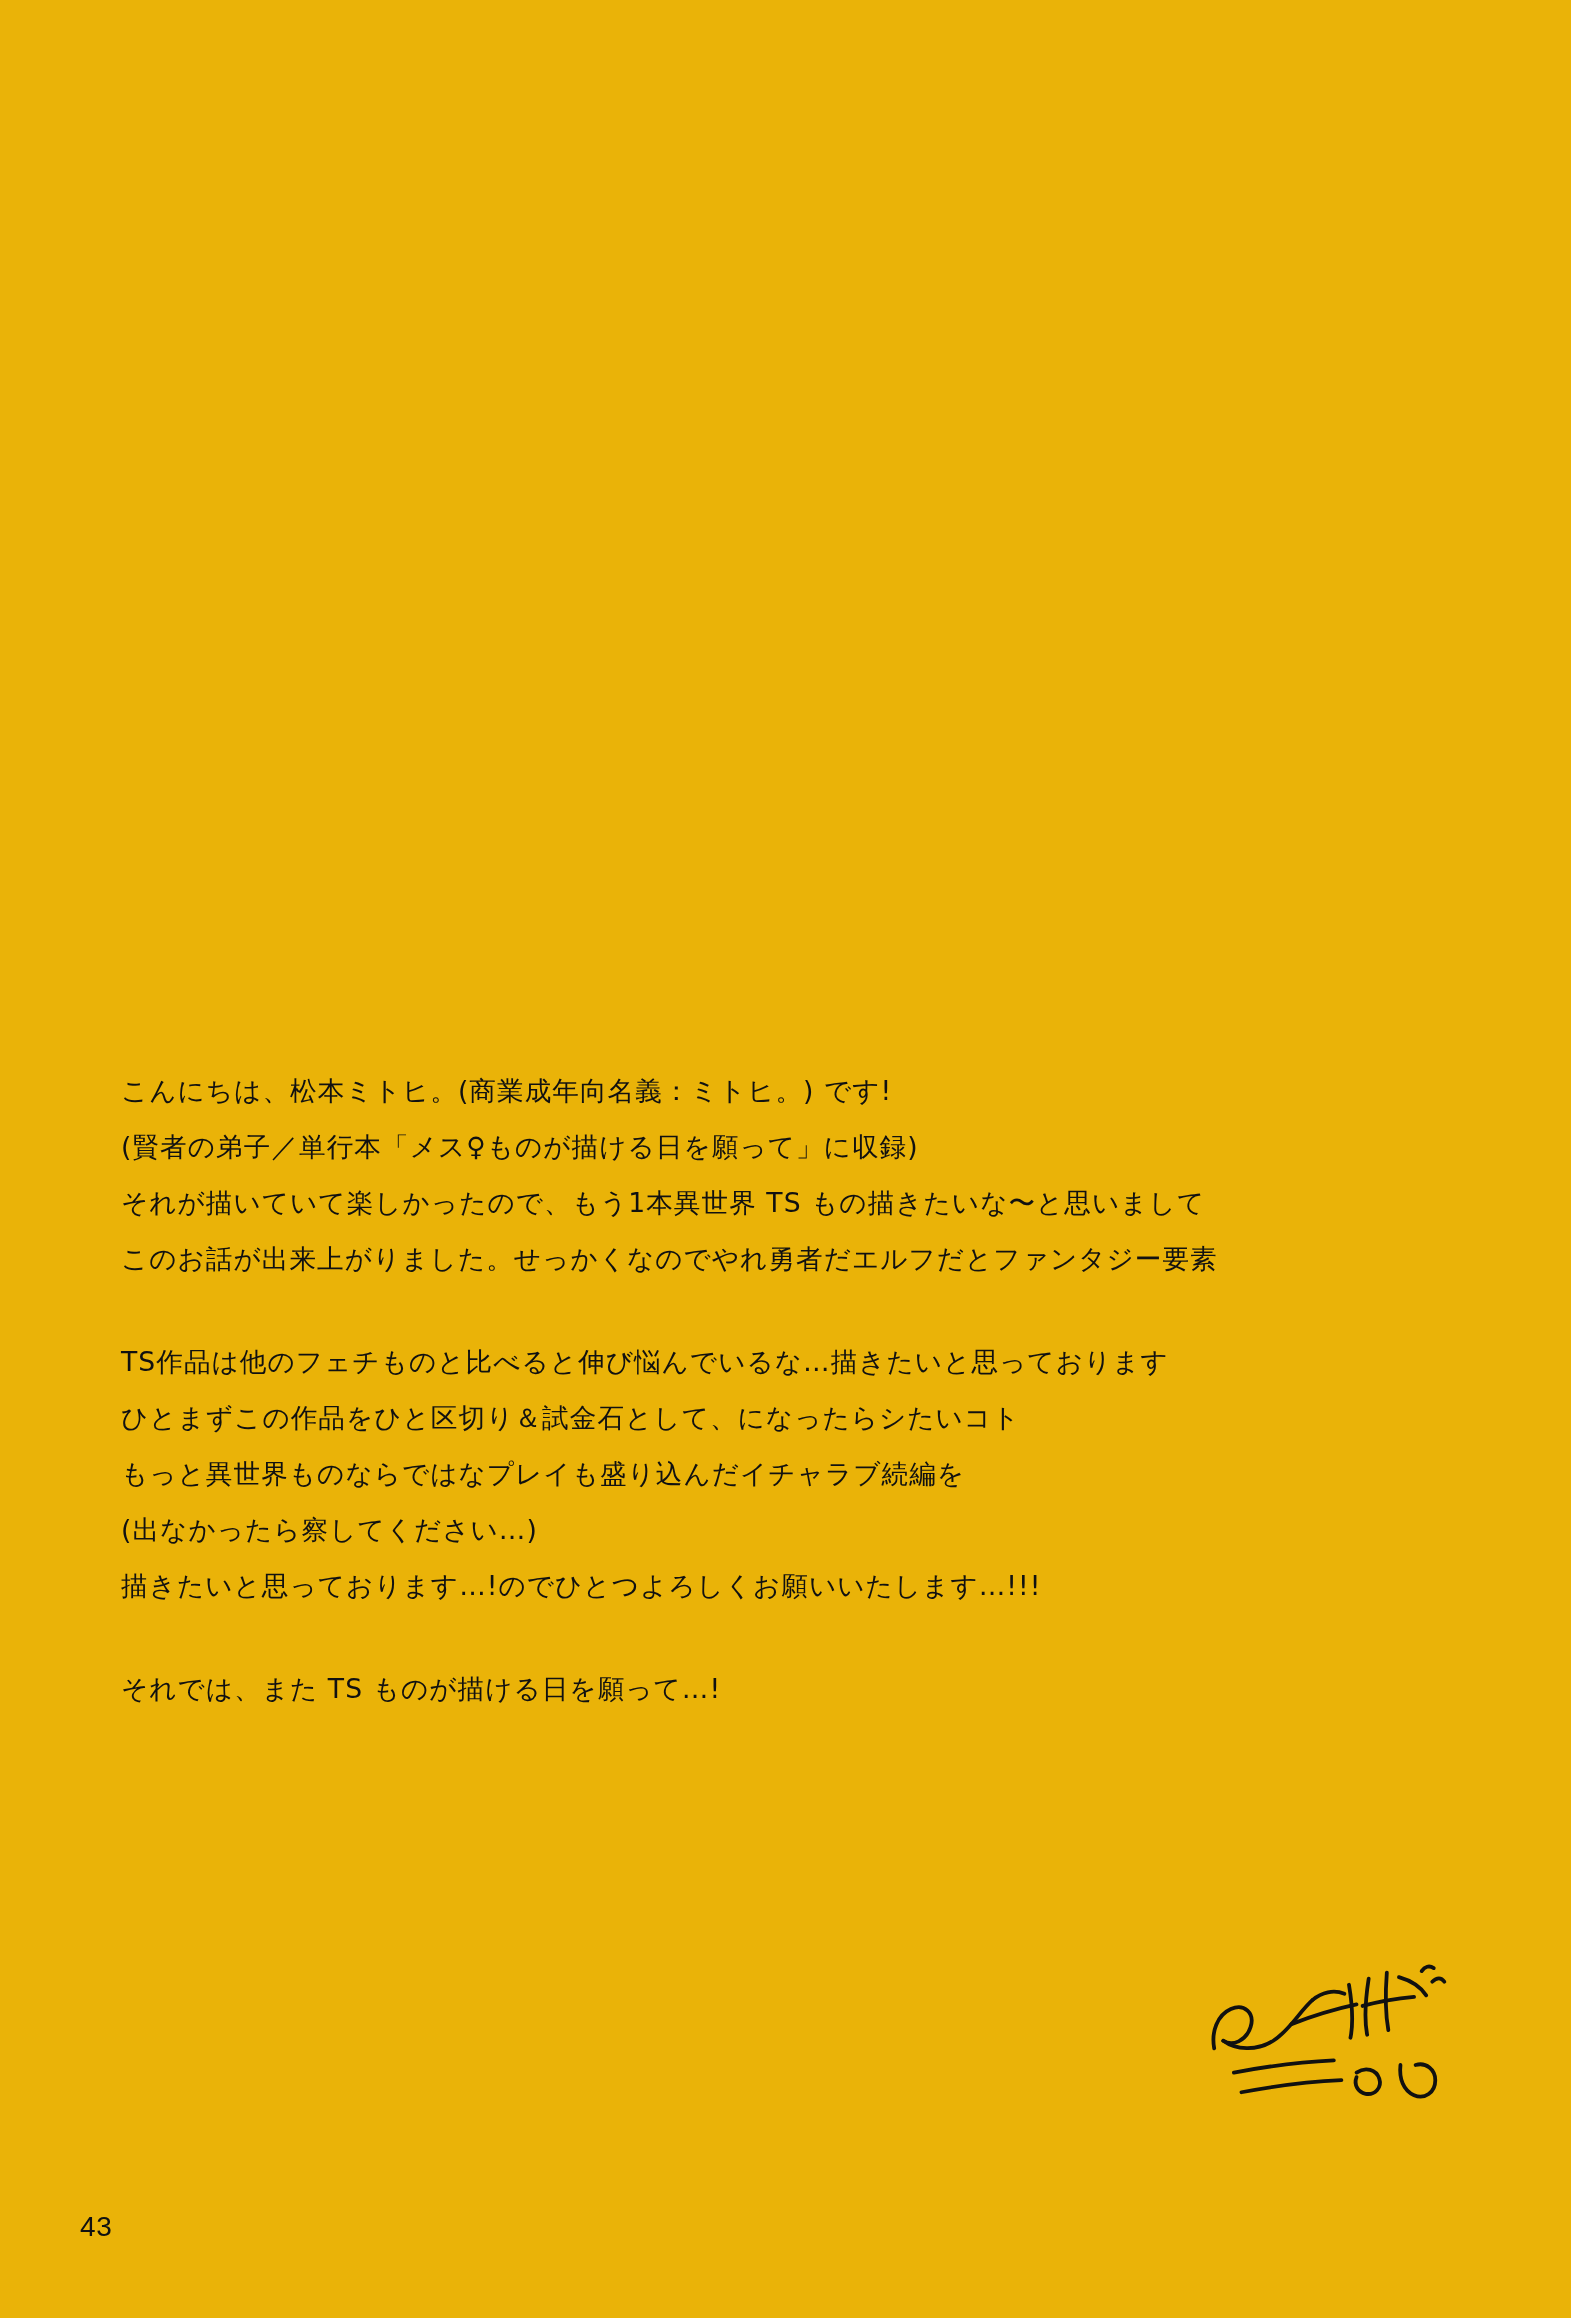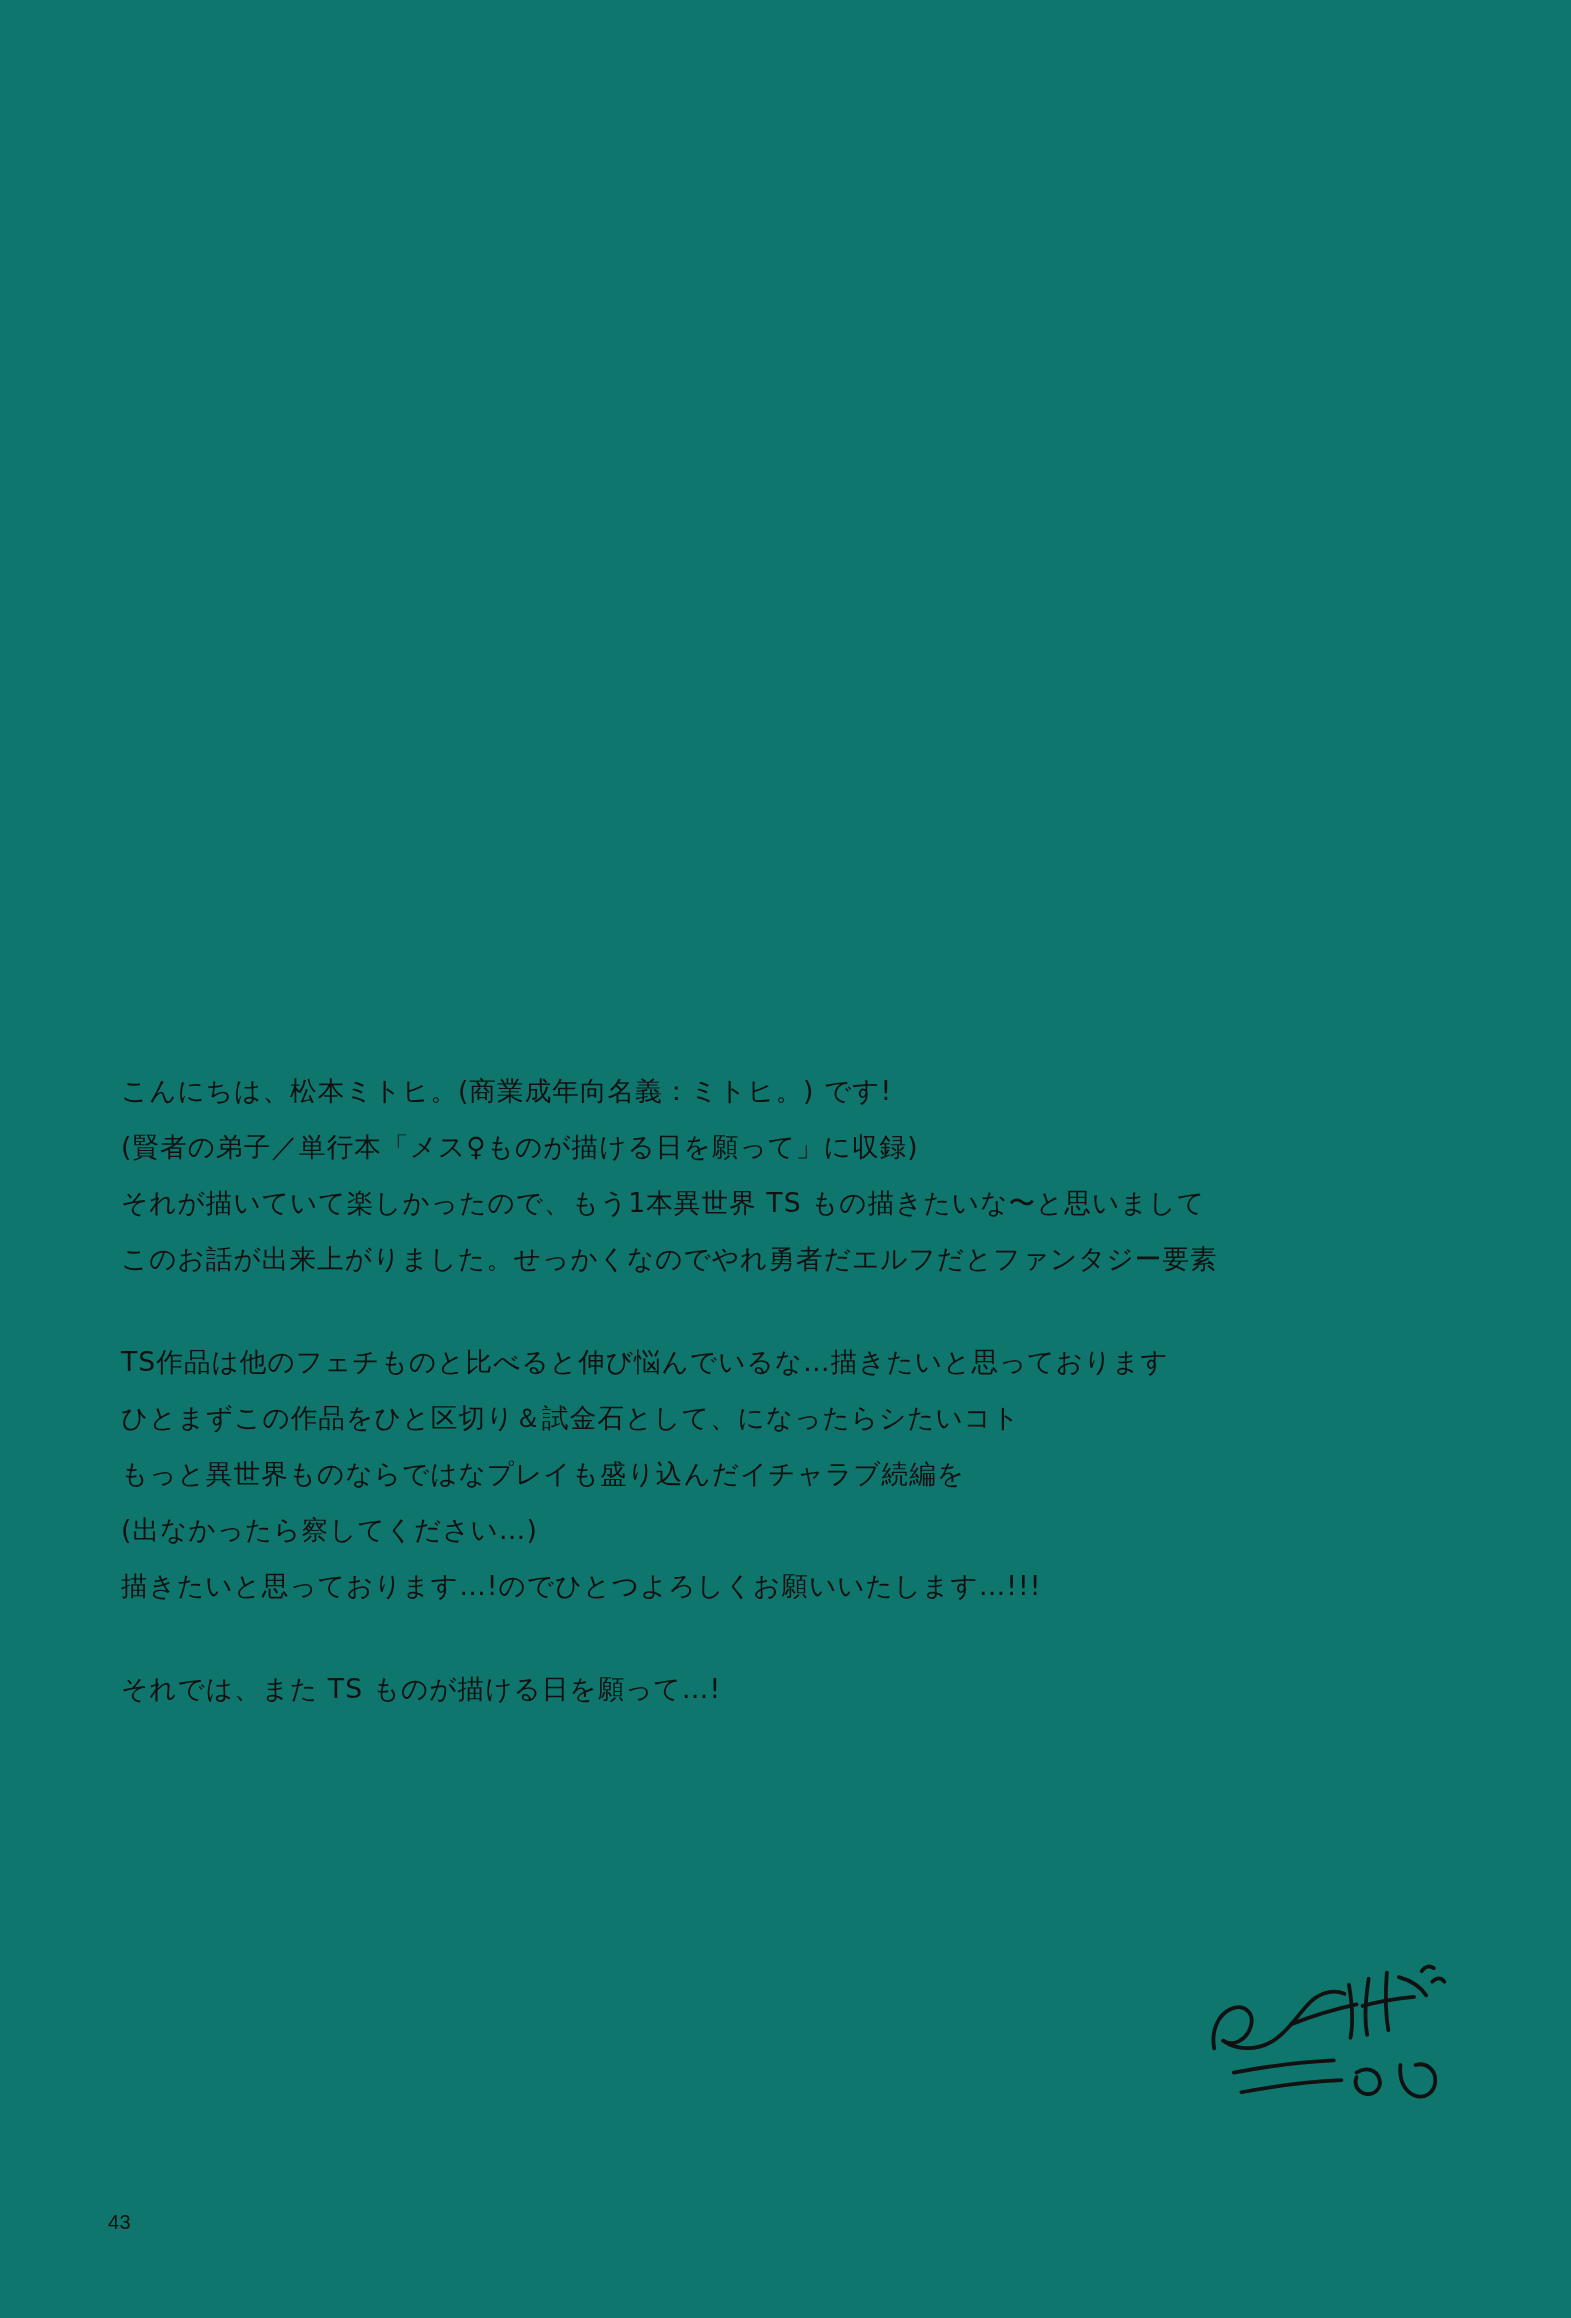--- a/index.html
+++ b/index.html
@@ -12,21 +12,21 @@
     height: 2319px;
     position: relative;
     font-family: "Liberation Sans", sans-serif;
     color: #1a1a1a;
     overflow: hidden;
   }
 
   #page {
     position: absolute;
     inset: 0;
-    background: #0f766e;
+    background: #eab308;
   }
 
   
   #afterword {
     position: absolute;
     left: 121px;
     top: 1063px;
     width: 1336px;
   }
 
@@ -57,23 +57,23 @@
   }
   #signature svg {
     display: block;
     width: 100%;
     height: 100%;
   }
 
   
   #page-number {
     position: absolute;
-    left: 108px;
+    left: 80px;
     top: 2211px;
-    font-size: 20px;
+    font-size: 28px;
     color: #111111;
     font-family: "Liberation Sans", sans-serif;
     letter-spacing: 0.02em;
   }
 </style>
 </head>
 <body>
 
 <div id="page">
 

